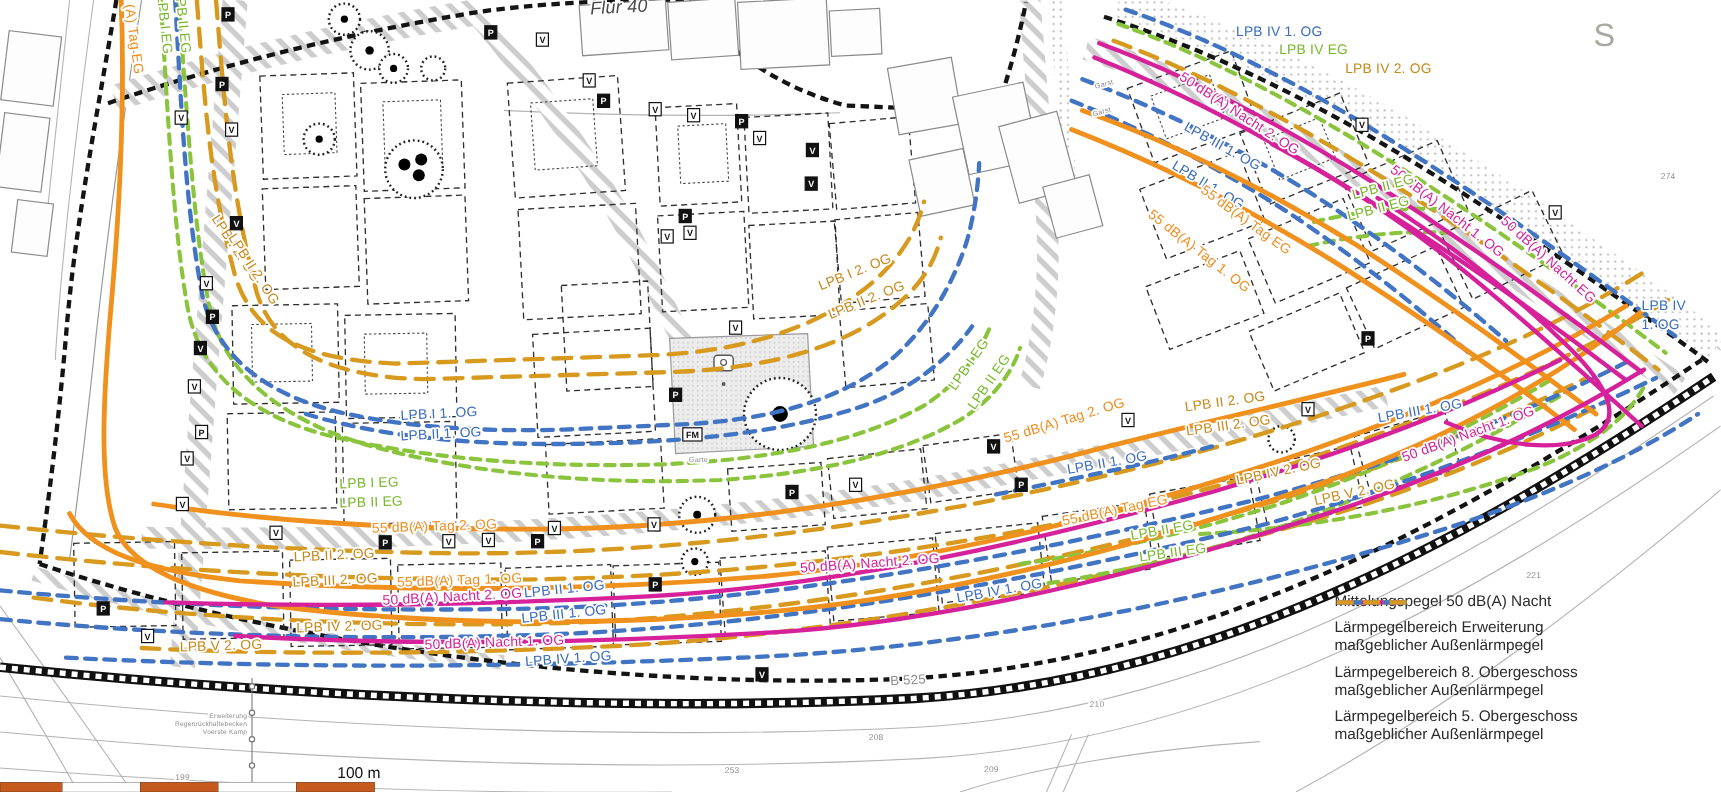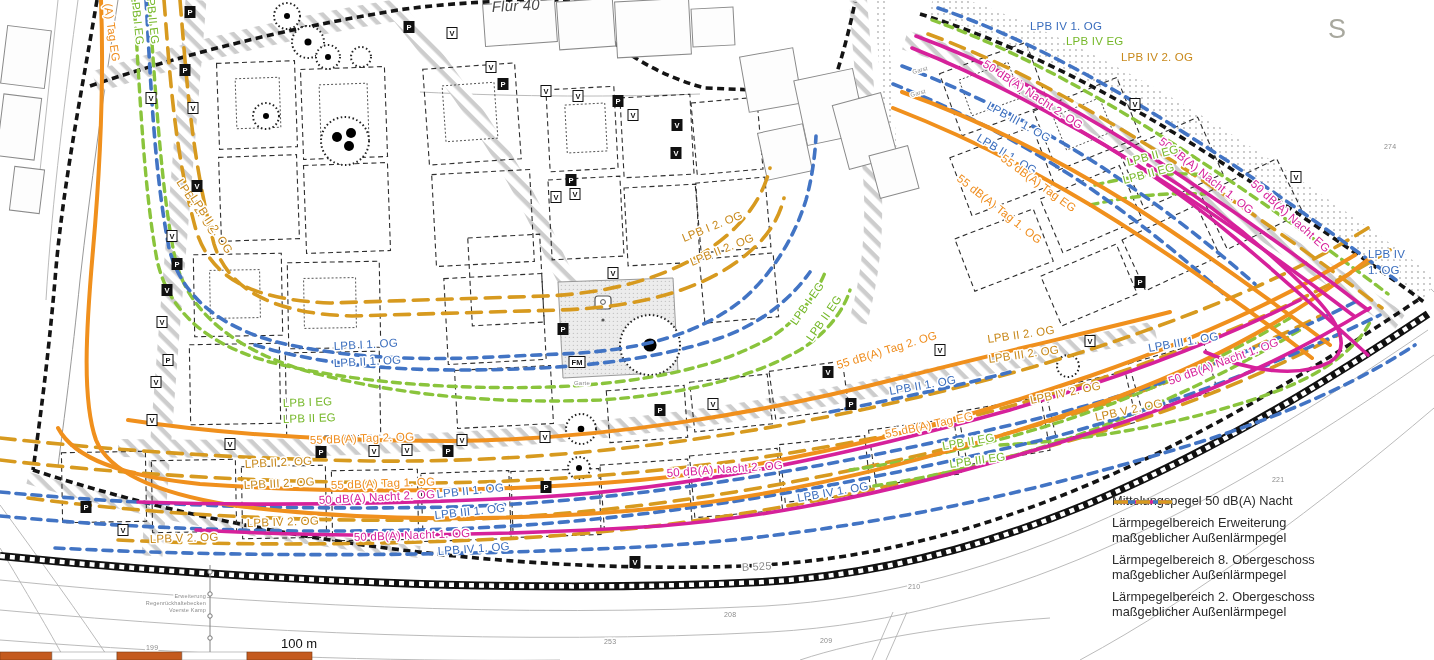--- a/index.html
+++ b/index.html
@@ -560,18 +560,18 @@
         <div class="ltxt">
           <div>Lärmpegelbereich 8. Obergeschoss</div>
           <div>maßgeblicher Außenlärmpegel</div>
         </div>
       </div>
       <div class="lrow">
         <svg width="62" height="12" class="lsw">
           <line x1="2" y1="6" x2="60" y2="6" stroke="#d79a1f" stroke-width="3.6" stroke-dasharray="14 8"></line>
         </svg>
         <div class="ltxt">
-          <div>Lärmpegelbereich 2. Obergeschoss</div>
+          <div>Lärmpegelbereich 5. Obergeschoss</div>
           <div>maßgeblicher Außenlärmpegel</div>
         </div>
       </div>
     </div>
 </div>
 
 </body></html>

